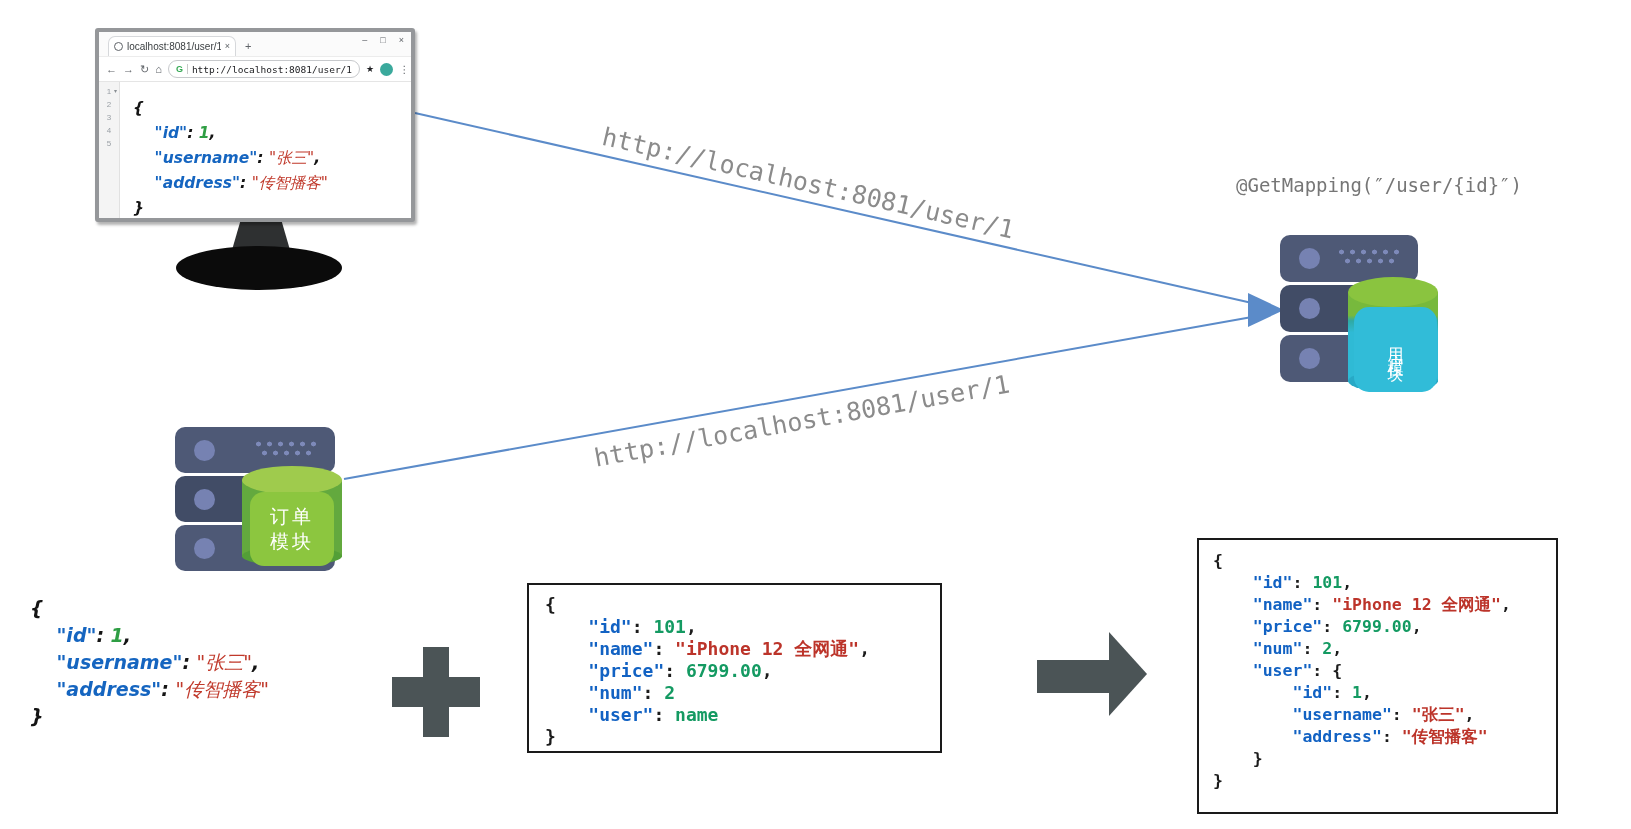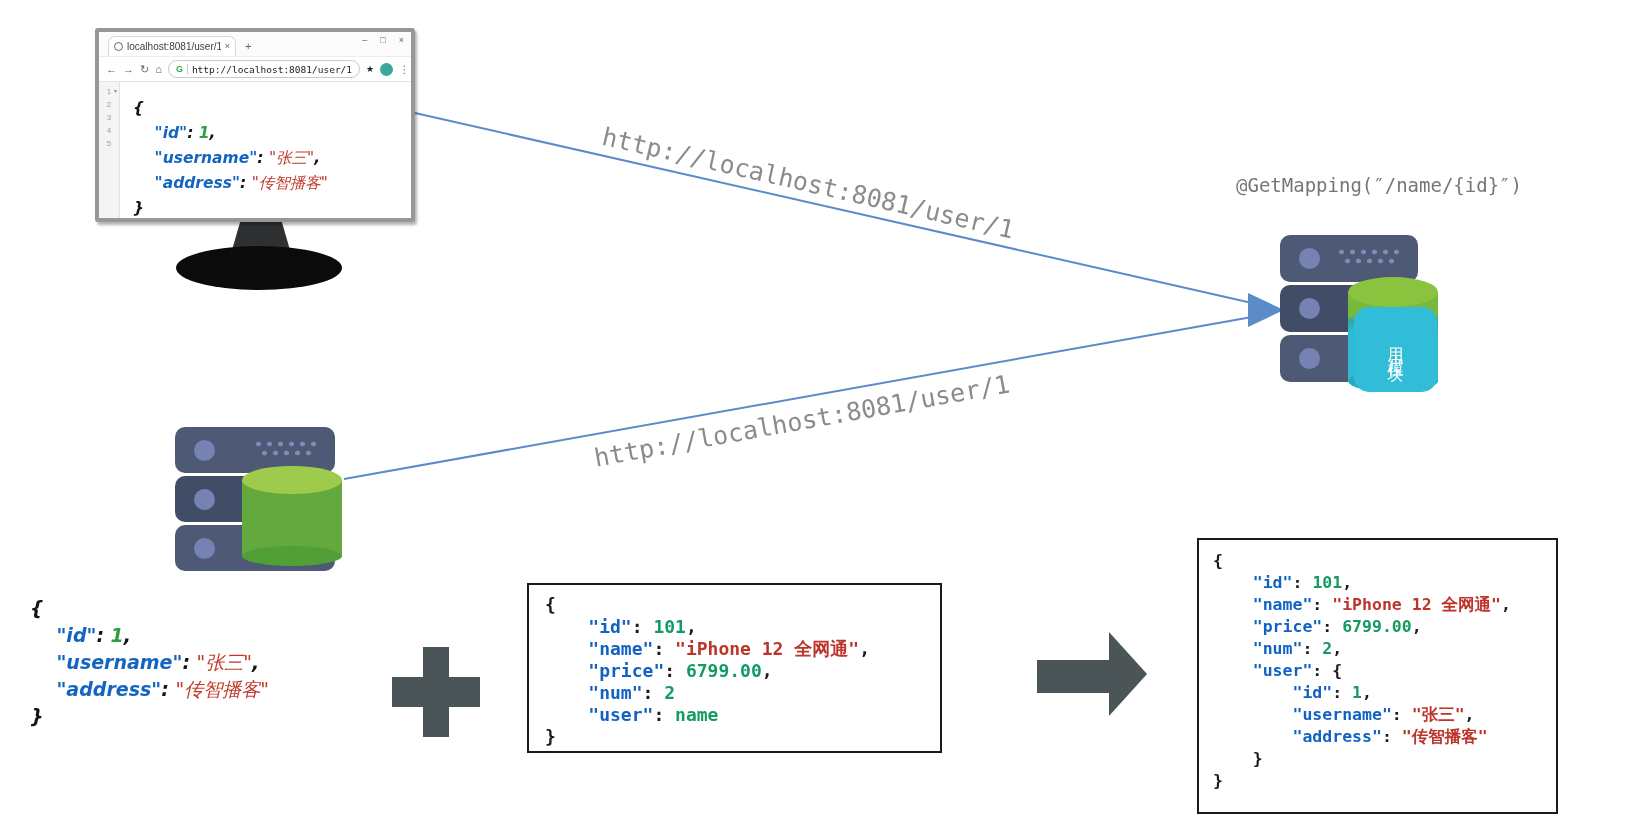--- a/index.html
+++ b/index.html
@@ -127,21 +127,21 @@
 <body>
 
 <svg id="wires" width="1631" height="829">
   <line x1="415" y1="113" x2="1252" y2="303" stroke="#5b8bc9" stroke-width="2"></line>
   <line x1="344" y1="479" x2="1252" y2="317" stroke="#5b8bc9" stroke-width="2"></line>
   <polygon points="1248,293 1248,327 1284,310" fill="#5b8bc9"></polygon>
 </svg>
 
 <div id="url-top" class="url-label">http://localhost:8081/user/1</div>
 <div id="url-bottom" class="url-label">http://localhost:8081/user/1</div>
-<div class="mapping-label">@GetMapping(″/name/{id}″)</div>
+<div class="mapping-label">@GetMapping(″/user/{id}″)</div>
 
 <div class="monitor">
   <div class="tabstrip">
     <div class="tab">
       <span class="tab-globe"></span>
       <span class="tab-title">localhost:8081/user/1</span>
       <span class="tab-close">×</span>
     </div>
     <span class="newtab">+</span>
     <div class="win-controls">
@@ -221,20 +221,23 @@
     <span class="knob"></span>
   </div>
   <div class="srv-unit">
     <span class="knob"></span>
   </div>
 </div>
 <div id="order-cyl" class="cylinder">
   <div class="cyl-body"></div>
   <div class="cyl-bot"></div>
   <div class="cyl-top"></div>
+  <div class="cyl-inner">
+    <span class="cyl-label">订单模块</span>
+  </div>
 </div>
 
 <div class="hw-block hw">
     <div class="code-line"><span class="tok-p">{</span></div>
     <div class="code-line"><span class="tok-p">    </span><span class="tok-k">"id"</span><span class="tok-p">: </span><span class="tok-n">1</span><span class="tok-p">,</span></div>
     <div class="code-line"><span class="tok-p">    </span><span class="tok-k">"username"</span><span class="tok-p">: </span><span class="tok-s">"张三"</span><span class="tok-p">,</span></div>
     <div class="code-line"><span class="tok-p">    </span><span class="tok-k">"address"</span><span class="tok-p">: </span><span class="tok-s">"传智播客"</span></div>
     <div class="code-line"><span class="tok-p">}</span></div>
   </div>
 

